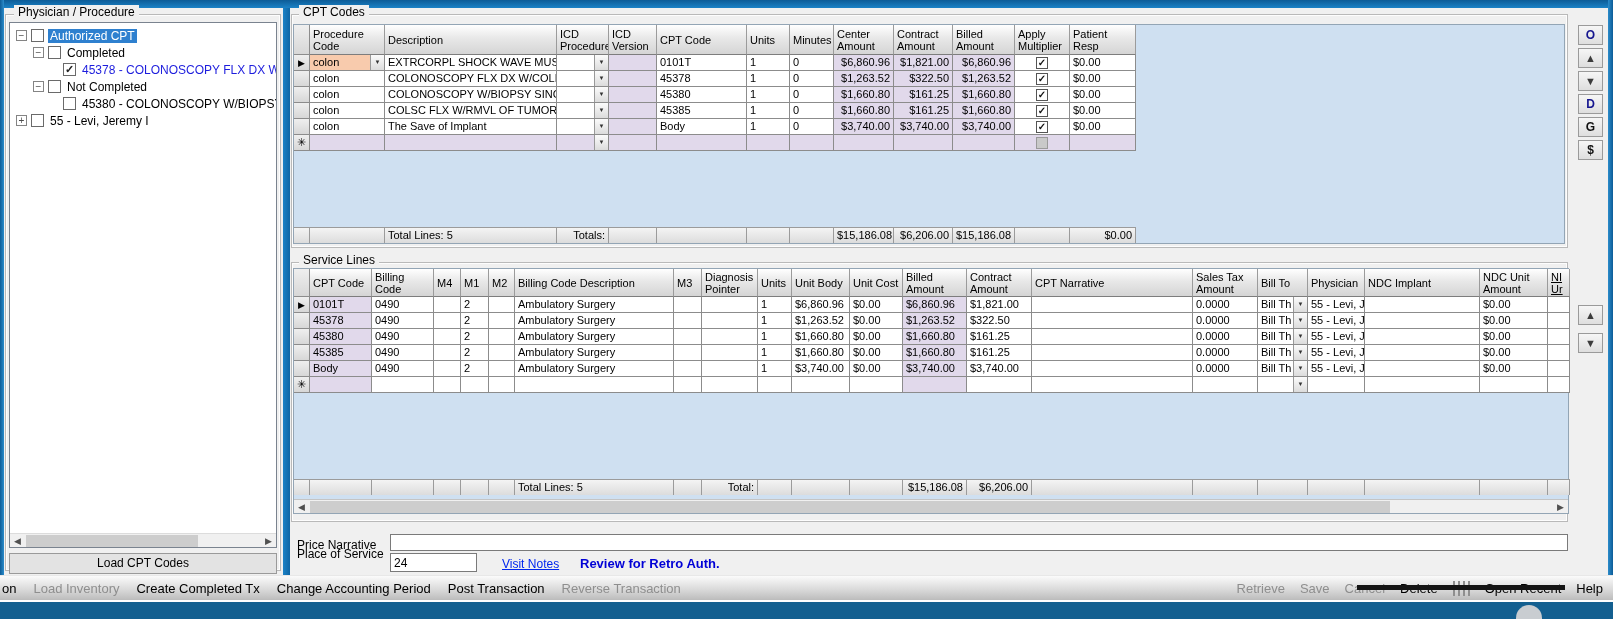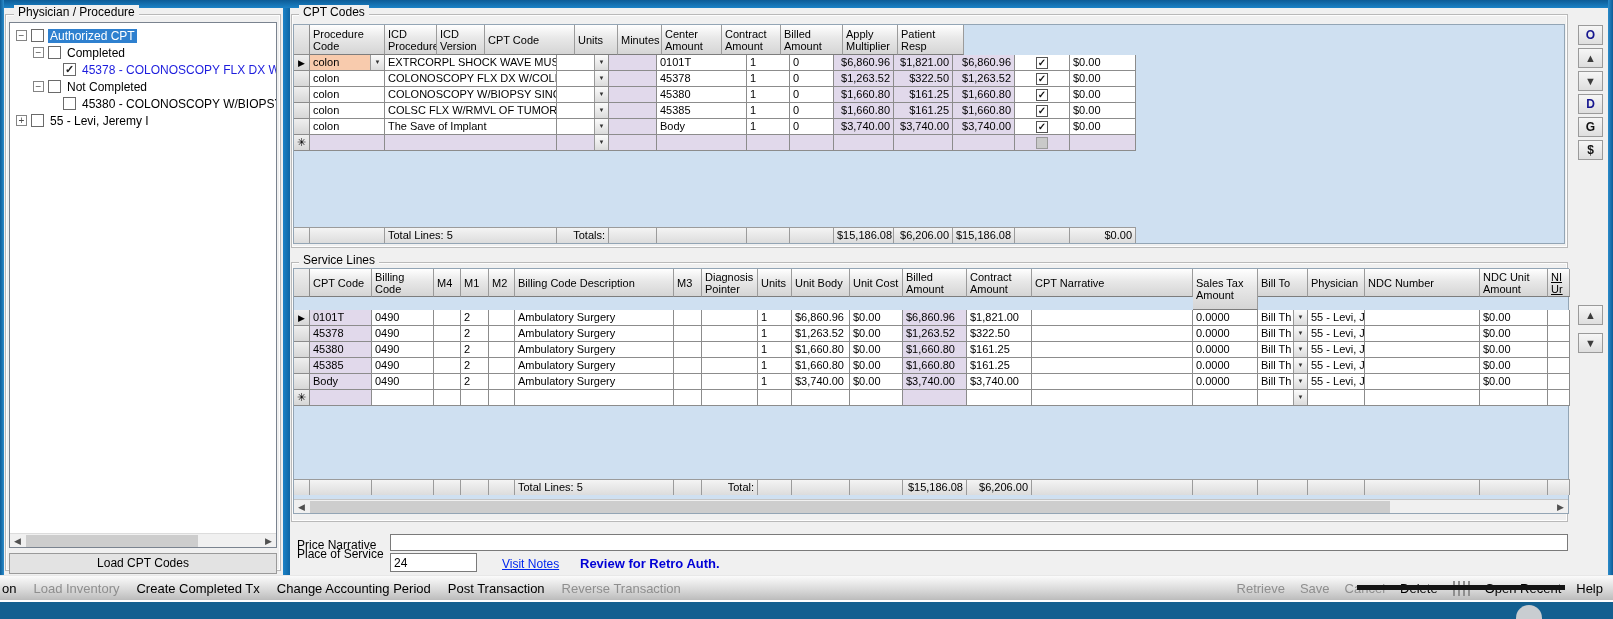--- a/index.html
+++ b/index.html
@@ -130,20 +130,21 @@
   </div>
   <div class="abs loadbtn">Load CPT Codes</div>
 
   <div class="abs grpbox" style="left:291px;top:14px;width:1277px;height:234px;"></div>
   <div class="grplabel" style="left:299px;top:5px;">CPT Codes</div>
   <div class="abs grid-area" style="left:293px;top:24px;width:1272px;height:220px;">
     <div class="tbl" id="cpt-table">
         <div class="gridrow">
           <div class="hcell selcell" style="width: 16px; height: 30px;"></div>
           <div class="hcell" style="width: 75px; height: 30px;">Procedure Code</div>
+          <div class="hcell" style="width: 172px; height: 30px;">Description</div>
           <div class="hcell" style="width: 52px; height: 30px;">ICD Procedure</div>
           <div class="hcell" style="width: 48px; height: 30px;">ICD Version</div>
           <div class="hcell" style="width: 90px; height: 30px;">CPT Code</div>
           <div class="hcell" style="width: 43px; height: 30px;">Units</div>
           <div class="hcell" style="width: 44px; height: 30px;">Minutes</div>
           <div class="hcell" style="width: 60px; height: 30px;">Center Amount</div>
           <div class="hcell" style="width: 59px; height: 30px;">Contract Amount</div>
           <div class="hcell" style="width: 62px; height: 30px;">Billed Amount</div>
           <div class="hcell" style="width: 55px; height: 30px;">Apply Multiplier</div>
           <div class="hcell" style="width: 66px; height: 30px;">Patient Resp</div>
@@ -314,24 +315,24 @@
           <div class="hcell" style="width: 26px; height: 28px;">M2</div>
           <div class="hcell" style="width: 159px; height: 28px;">Billing Code Description</div>
           <div class="hcell" style="width: 28px; height: 28px;">M3</div>
           <div class="hcell" style="width: 56px; height: 28px;">Diagnosis Pointer</div>
           <div class="hcell" style="width: 34px; height: 28px;">Units</div>
           <div class="hcell" style="width: 58px; height: 28px;">Unit Body</div>
           <div class="hcell" style="width: 53px; height: 28px;">Unit Cost</div>
           <div class="hcell" style="width: 64px; height: 28px;">Billed Amount</div>
           <div class="hcell" style="width: 65px; height: 28px;">Contract Amount</div>
           <div class="hcell" style="width: 161px; height: 28px;">CPT Narrative</div>
-          <div class="hcell" style="width: 65px; height: 41px;">Sales Tax Amount</div>
+          <div class="hcell" style="width: 65px; height: 28px;">Sales Tax Amount</div>
           <div class="hcell" style="width: 50px; height: 28px;">Bill To</div>
           <div class="hcell" style="width: 57px; height: 28px;">Physician</div>
-          <div class="hcell" style="width: 115px; height: 28px;">NDC Number</div>
+          <div class="hcell" style="width: 115px; height: 28px;">NDC Implant</div>
           <div class="hcell" style="width: 68px; height: 28px;">NDC Unit Amount</div>
           <div class="hcell" style="width: 22px; height: 28px; text-decoration: underline;">NI Ur</div>
         </div>
         <div class="gridrow">
           <div class="selcell" style="height: 16px;">▶</div>
           <div class="cell purple" style="width: 62px;">0101T</div>
           <div class="cell" style="width: 62px;">0490</div>
           <div class="cell" style="width: 27px;"></div>
           <div class="cell" style="width: 28px;">2</div>
           <div class="cell" style="width: 26px;"></div>

